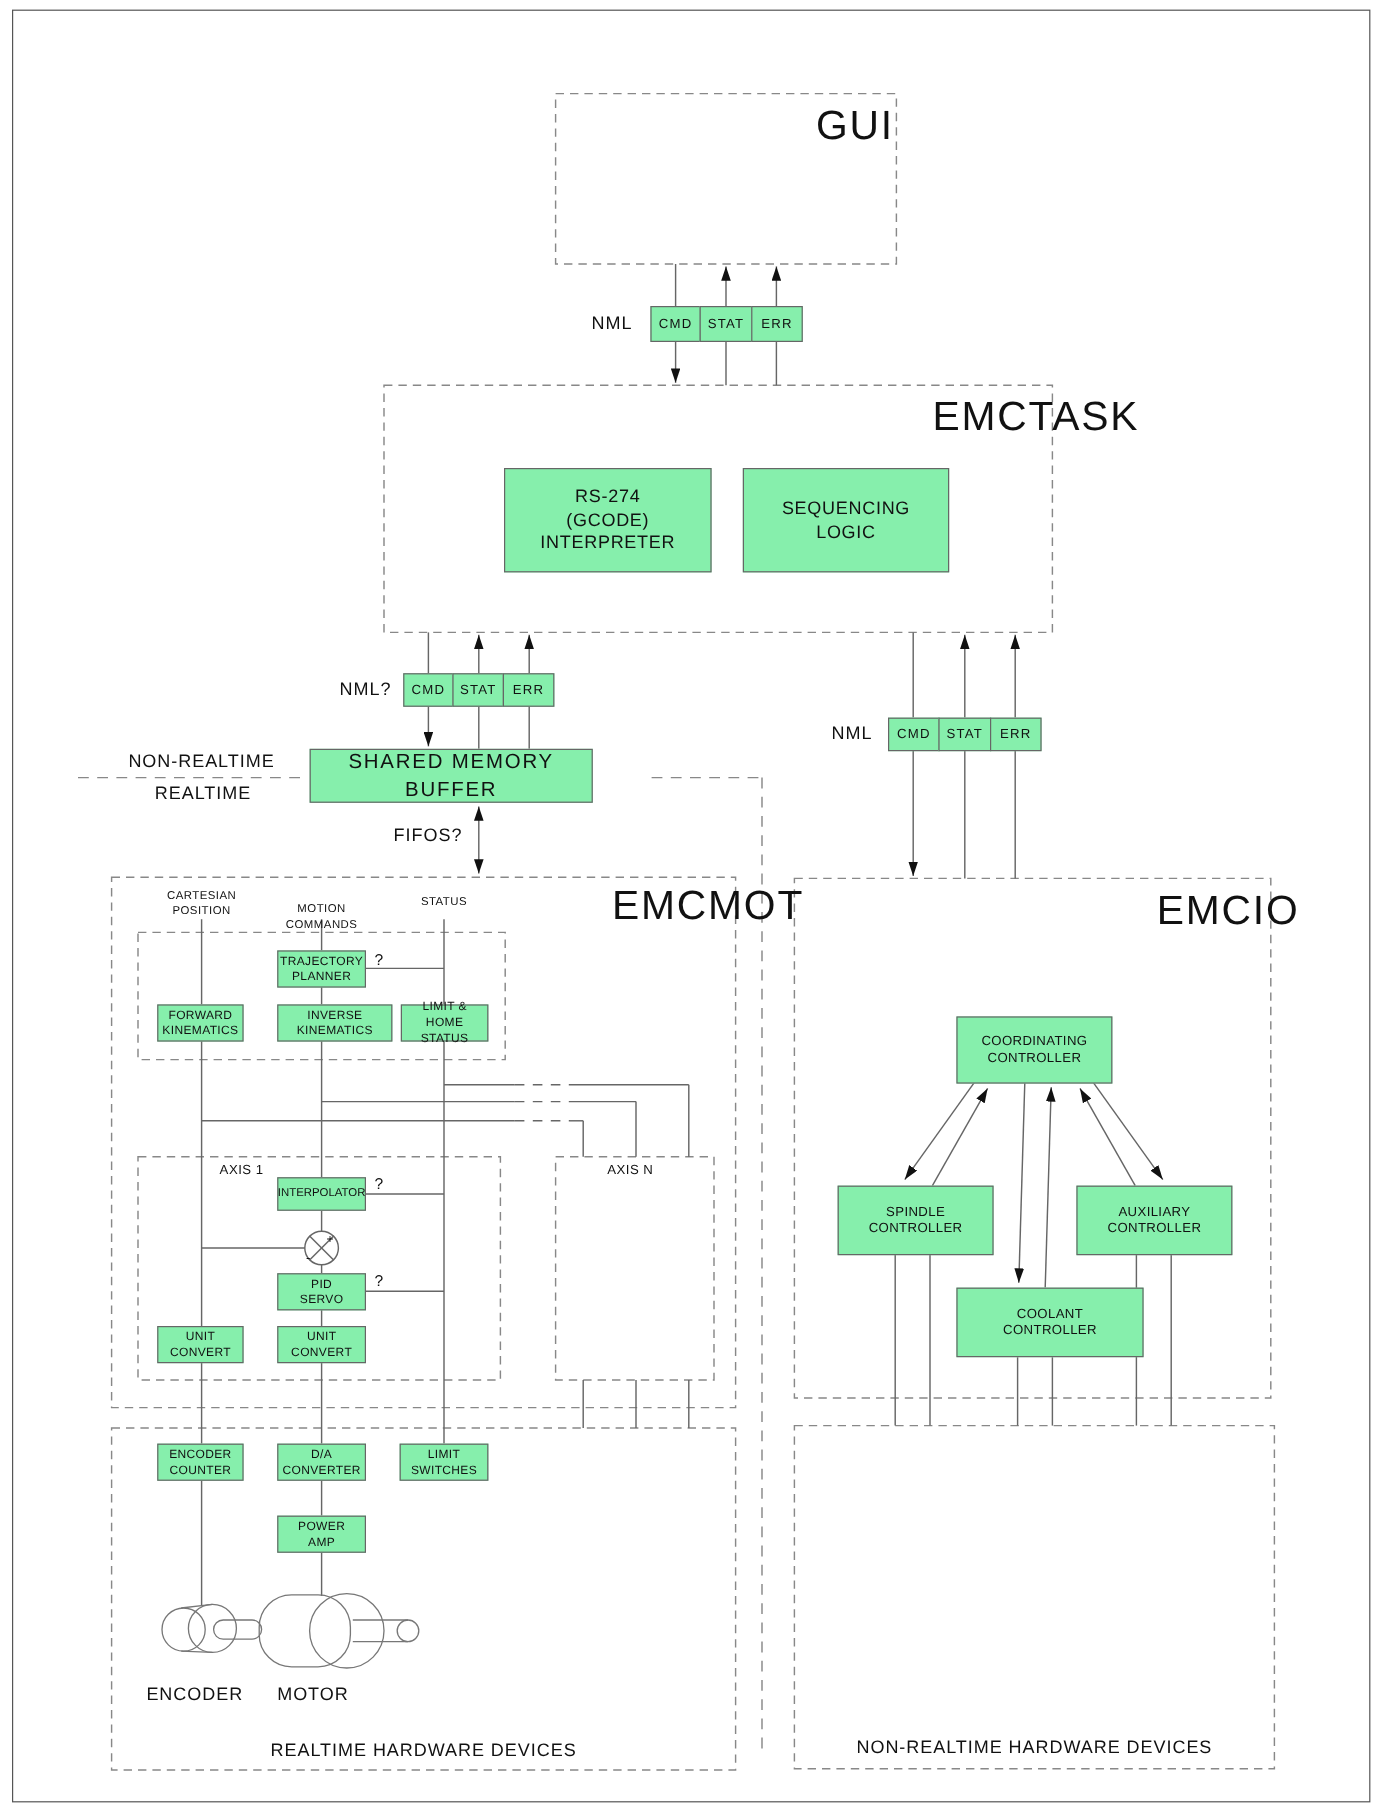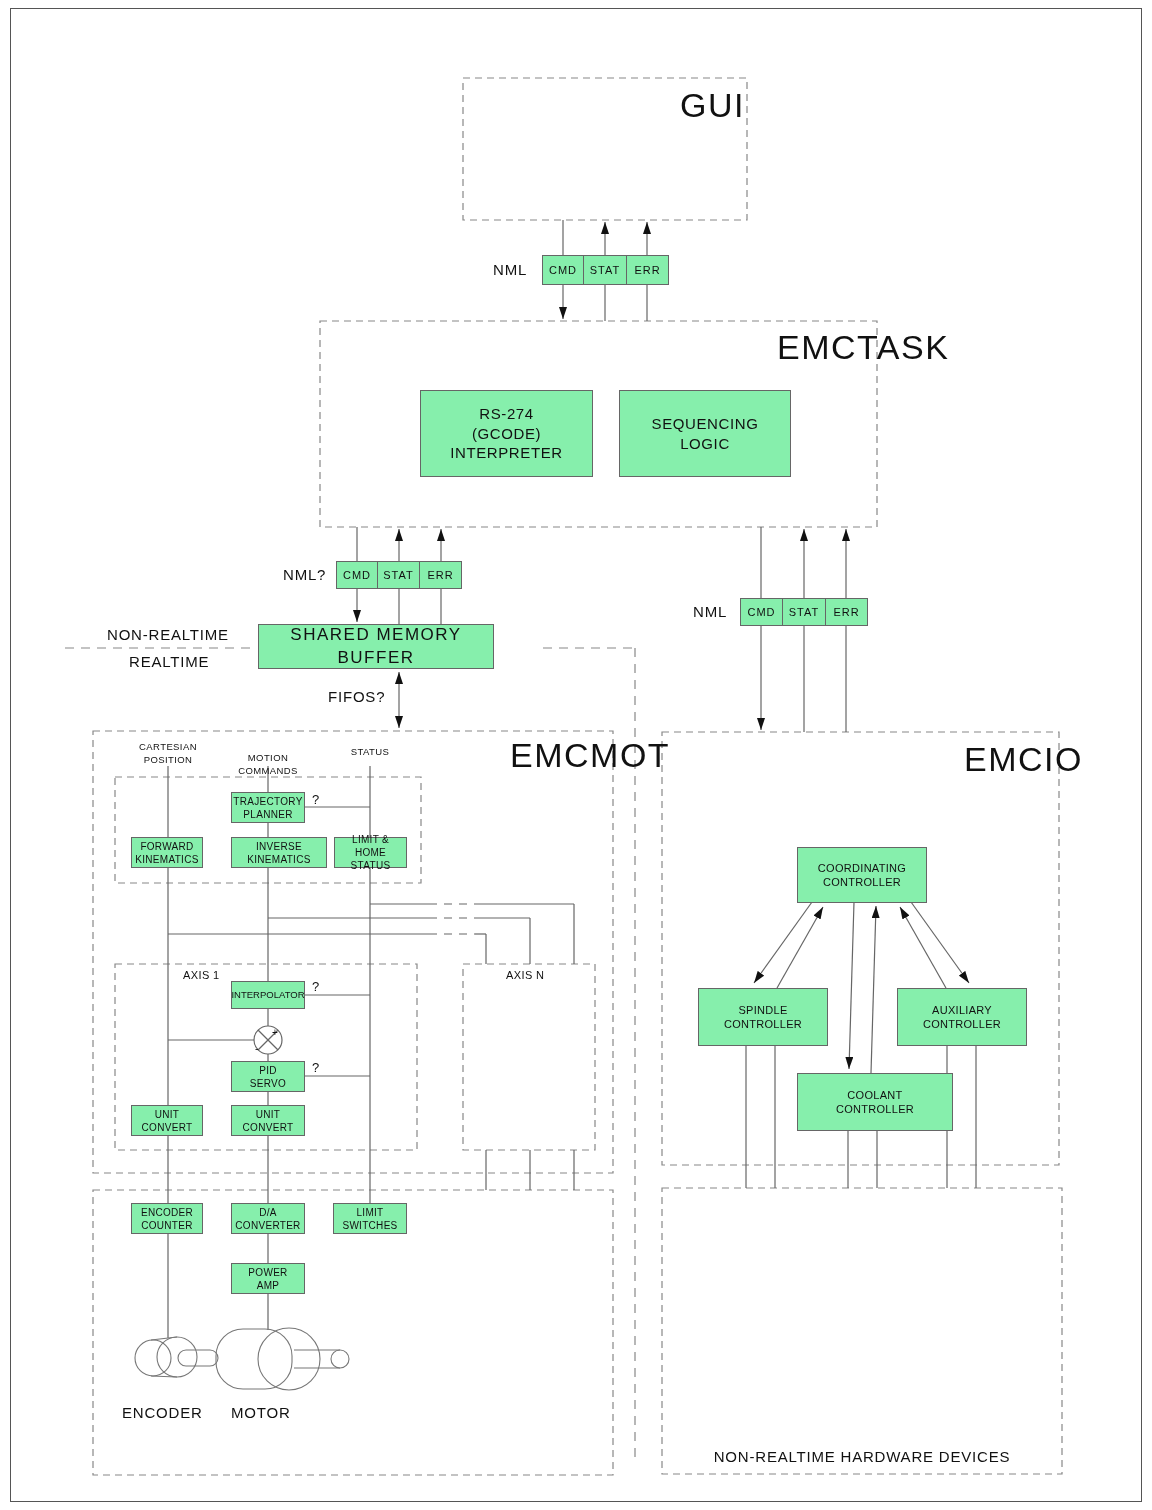--- a/index.html
+++ b/index.html
@@ -214,20 +214,21 @@
   <div class="box" style="left:131px;top:1203px;width:72px;height:31px;">ENCODER
 COUNTER</div>
   <div class="box" style="left:231px;top:1203px;width:74px;height:31px;">D/A
 CONVERTER</div>
   <div class="box" style="left:333px;top:1203px;width:74px;height:31px;">LIMIT
 SWITCHES</div>
   <div class="box" style="left:231px;top:1263px;width:74px;height:31px;">POWER
 AMP</div>
   <div class="lbl mid" style="left:122px;top:1404px;">ENCODER</div>
   <div class="lbl mid" style="left:231px;top:1404px;">MOTOR</div>
+  <div class="lbl mid" style="left:93px;top:1450px;width:520px;">REALTIME HARDWARE DEVICES</div>
 
   <div class="box" style="left:797px;top:847px;width:130px;height:56px;font-size:11px;">COORDINATING
 CONTROLLER</div>
   <div class="box" style="left:698px;top:988px;width:130px;height:58px;font-size:11px;">SPINDLE
 CONTROLLER</div>
   <div class="box" style="left:897px;top:988px;width:130px;height:58px;font-size:11px;">AUXILIARY
 CONTROLLER</div>
   <div class="box" style="left:797px;top:1073px;width:156px;height:58px;font-size:11px;">COOLANT
 CONTROLLER</div>
   <div class="lbl mid" style="left:662px;top:1448px;width:400px;">NON-REALTIME HARDWARE DEVICES</div>

